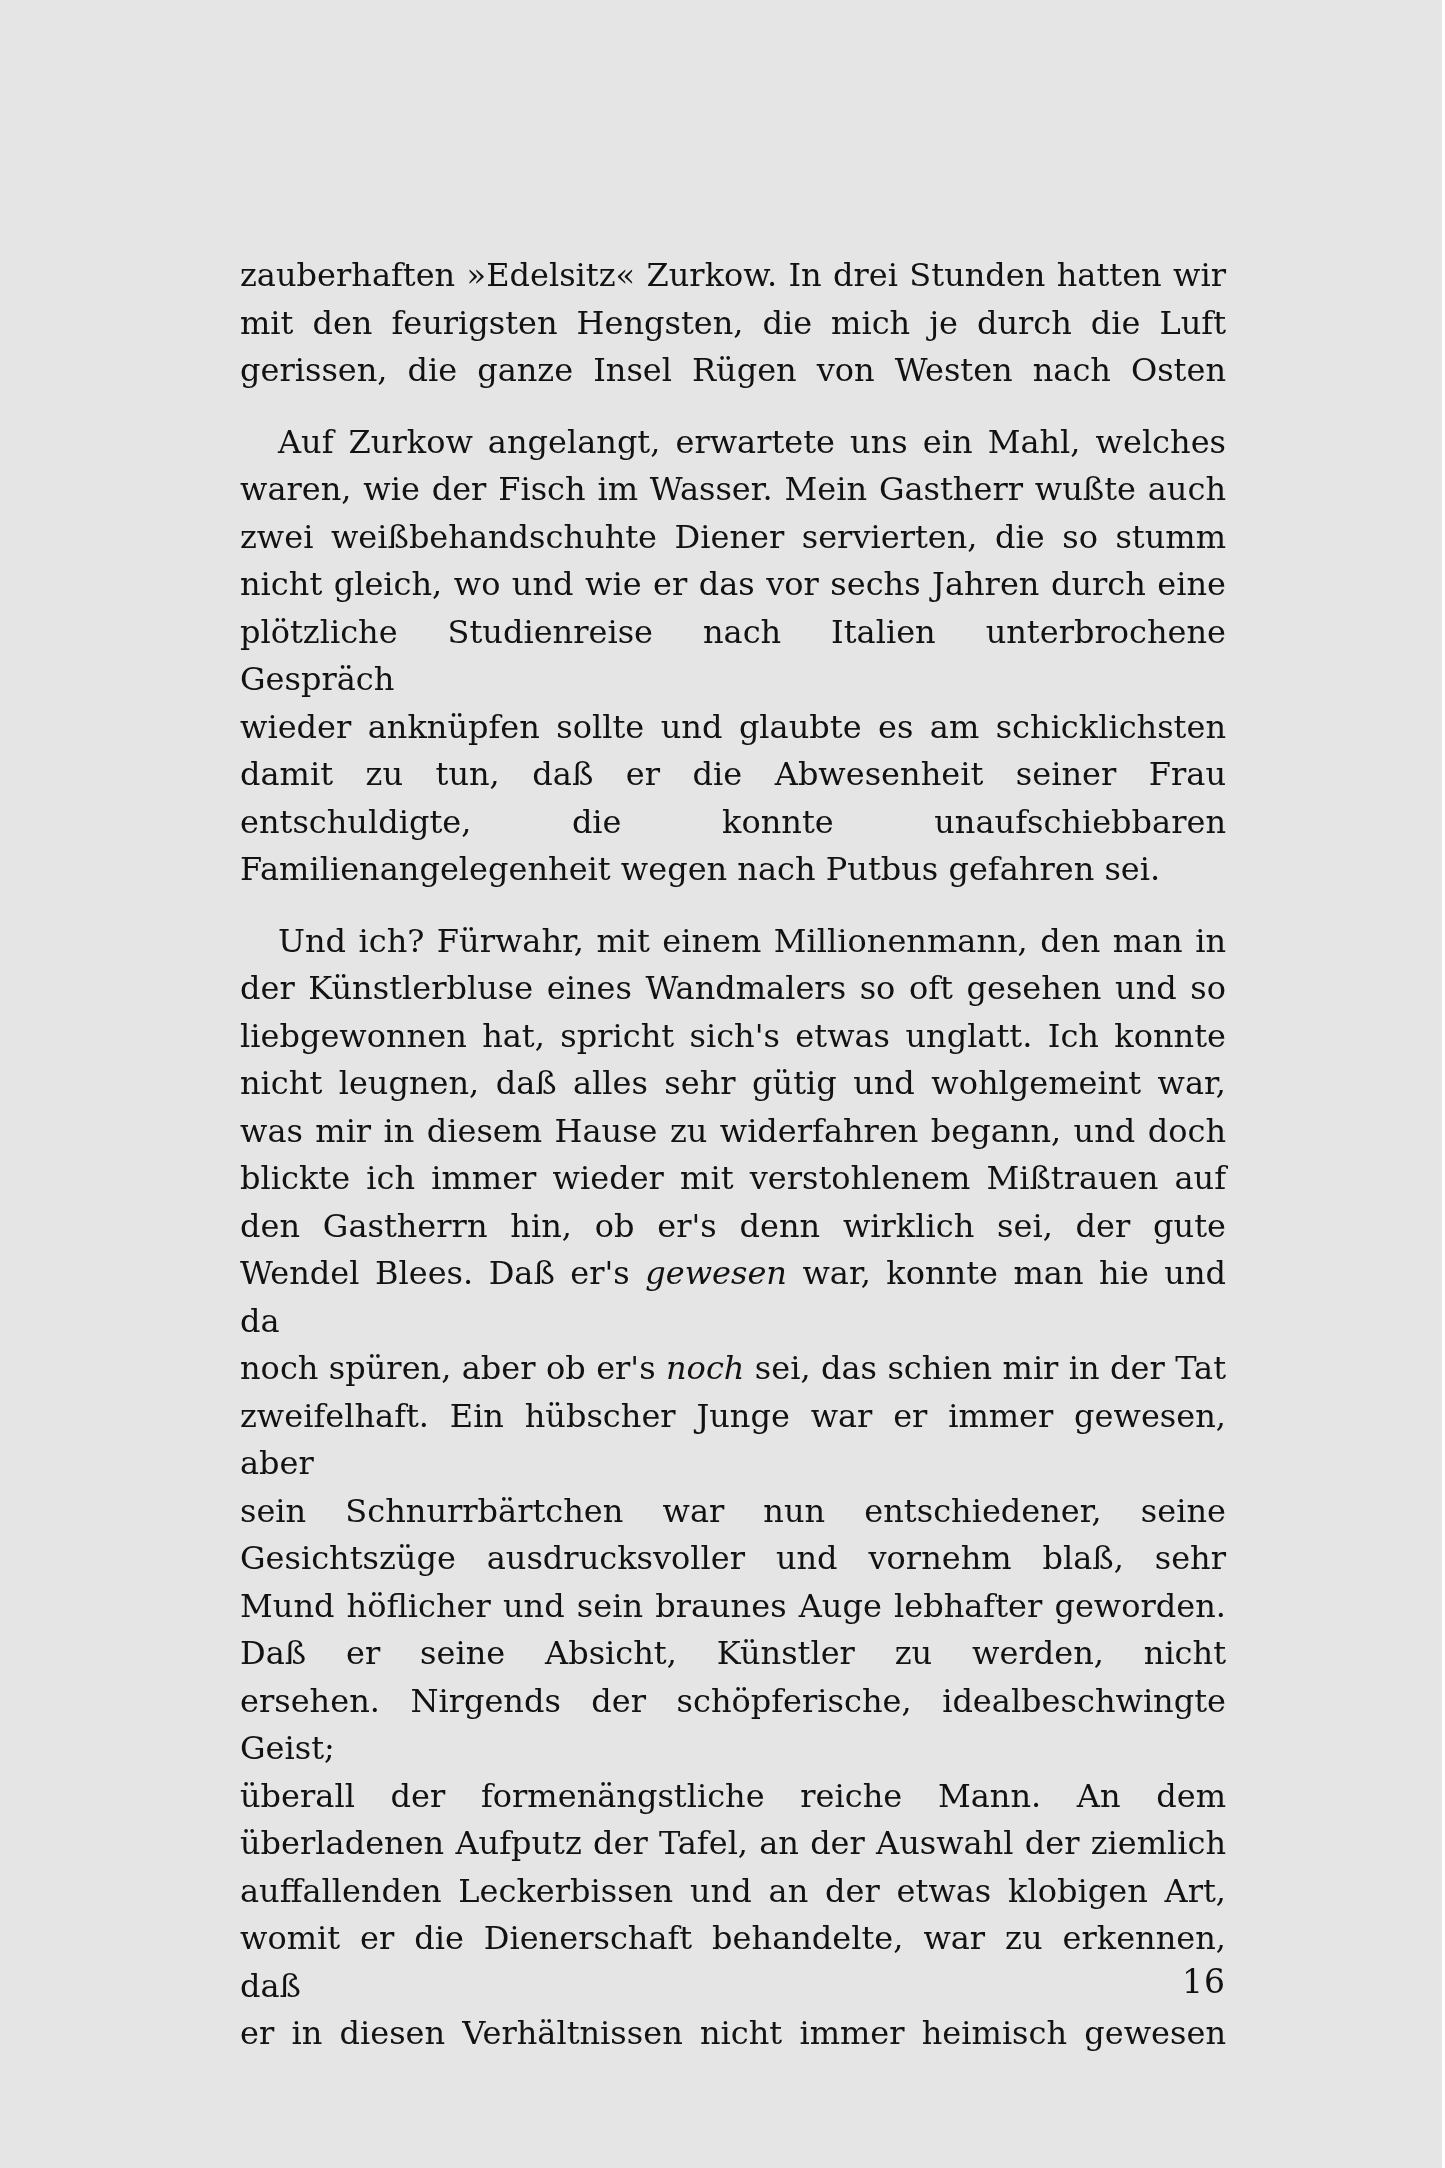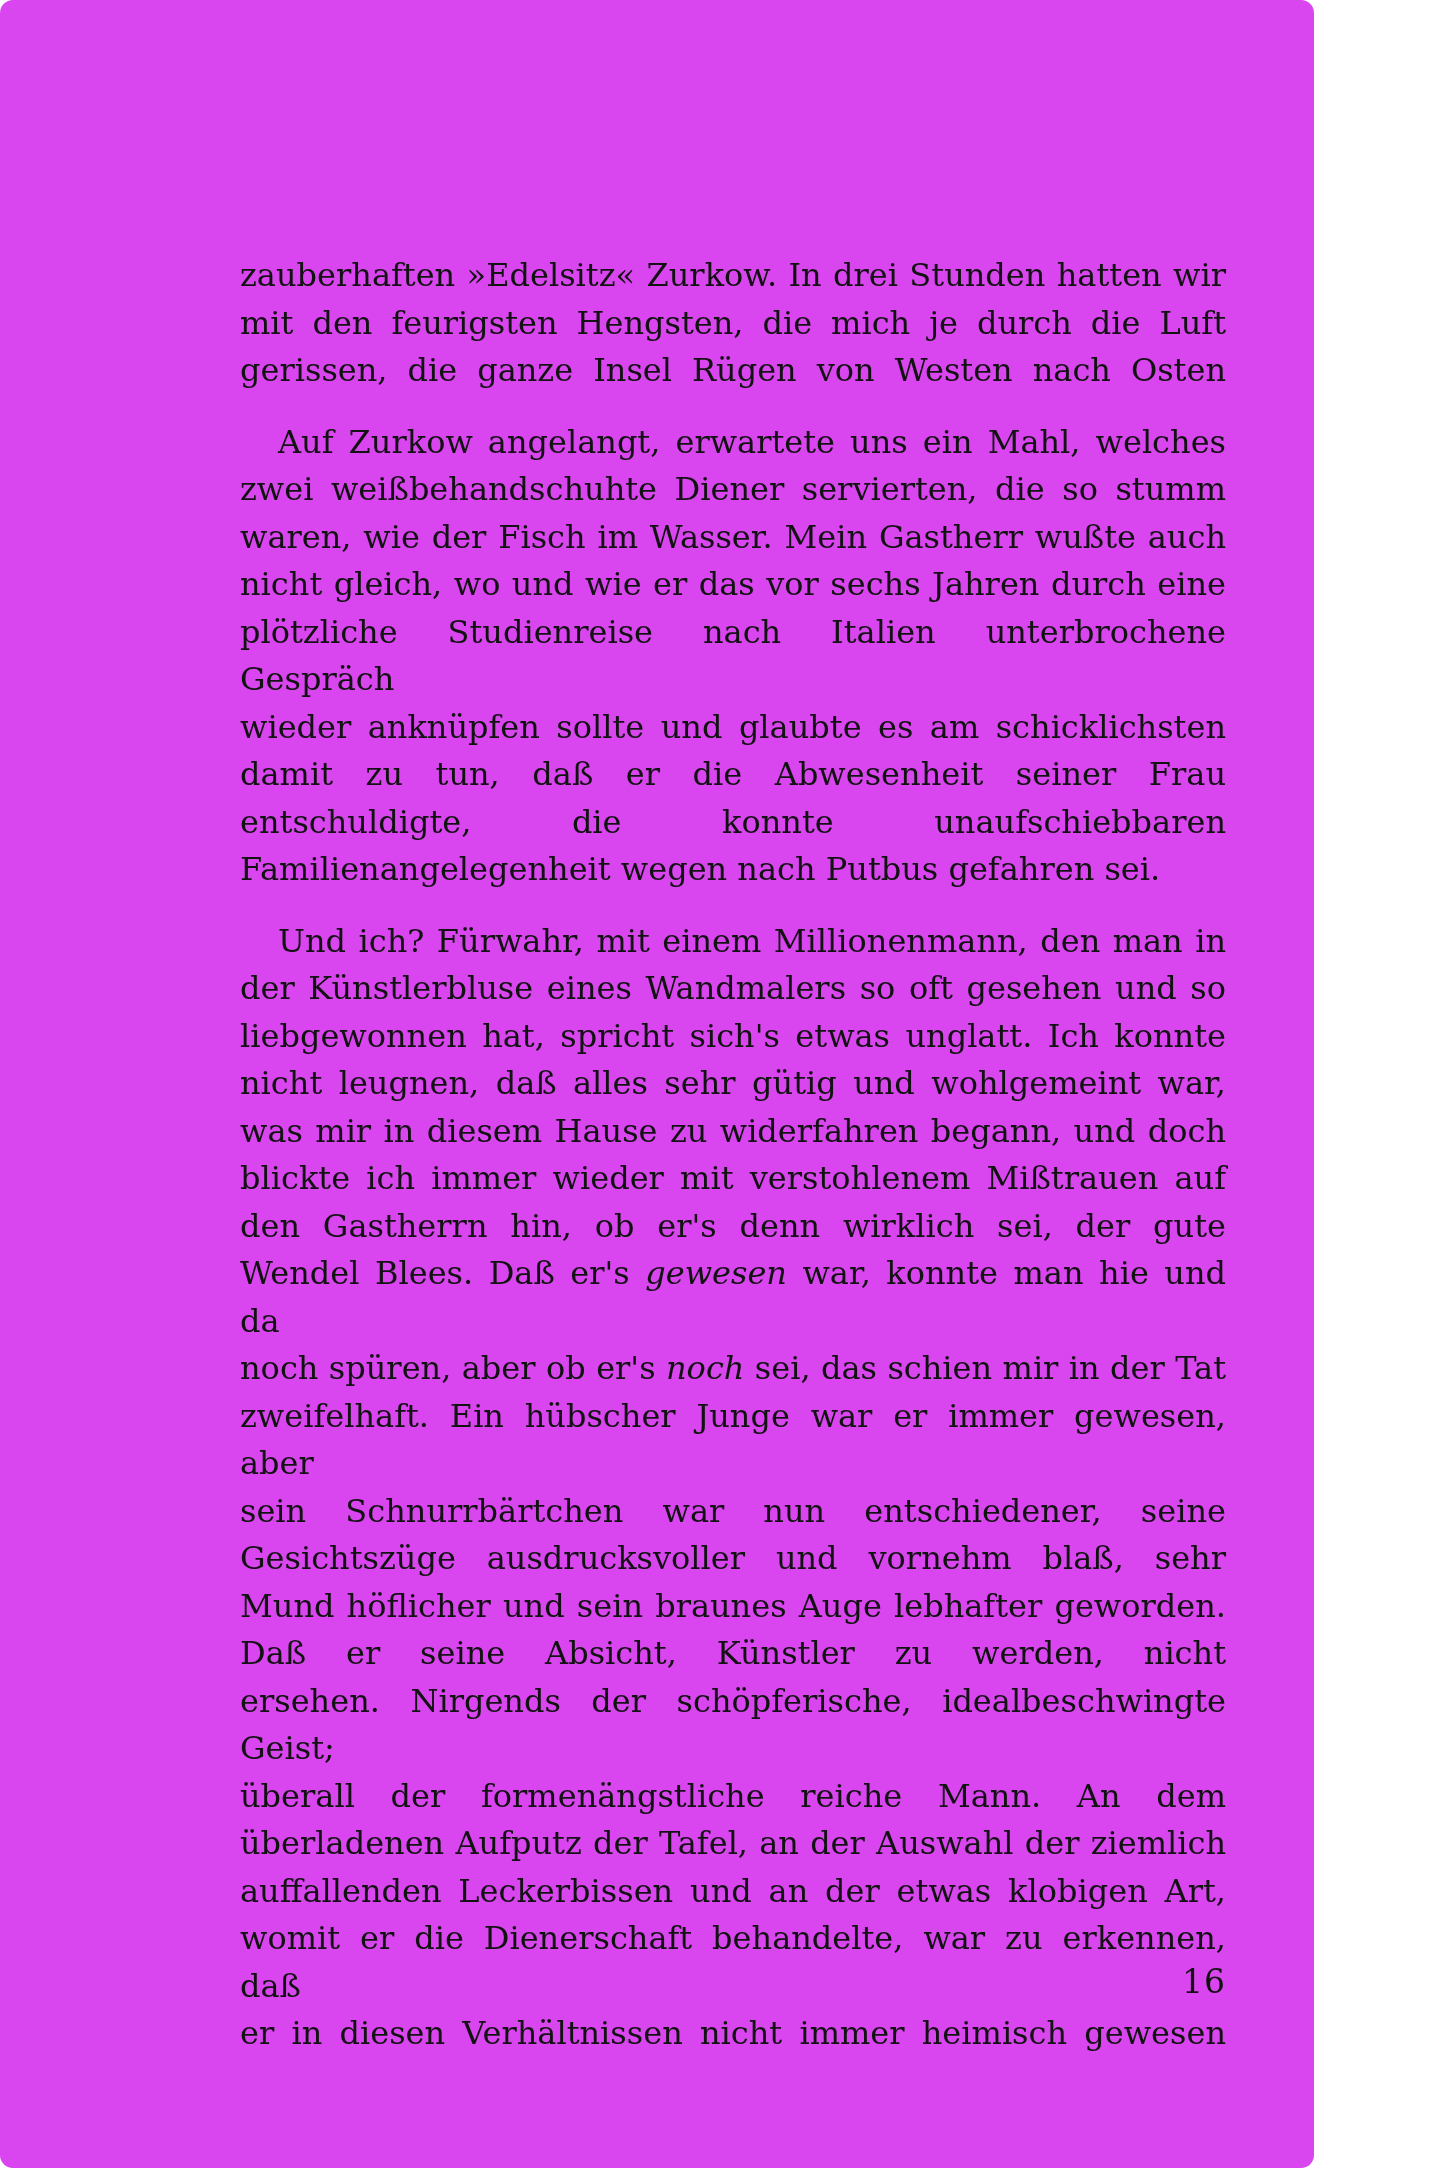--- a/index.html
+++ b/index.html
@@ -2,27 +2,26 @@
 <html lang="de"><head>
 <meta charset="utf-8">
 <style>
   html, body {
     margin: 0;
     padding: 0;
     background: #ffffff;
   }
   .page {
     position: relative;
-    width: 1314px;
+    width: 1442px;
     height: 2168px;
-    background: #d946ef;
+    background: #e5e5e5;
     font-family: "DejaVu Serif", "Liberation Serif", serif;
     color: #121212;
     overflow: hidden;
-    border-radius: 13px;
   }
   .text-block {
     position: absolute;
     left: 240px;
     top: 252px;
     width: 986px;
     font-size: 32px;
     line-height: 47.5px;
   }
   .para { margin: 0; }
@@ -55,22 +54,22 @@
 
 <div class="page">
   <div class="text-block">
       <div class="para">
         <div class="line just"><span>zauberhaften »Edelsitz« Zurkow. In drei Stunden hatten wir</span></div>
         <div class="line just"><span>mit den feurigsten Hengsten, die mich je durch die Luft</span></div>
         <div class="line just"><span>gerissen, die ganze Insel Rügen von Westen nach Osten</span></div>
       </div>
       <div class="para indent">
         <div class="line just first-indent"><span>Auf Zurkow angelangt, erwartete uns ein Mahl, welches</span></div>
+        <div class="line just"><span>waren, wie der Fisch im Wasser. Mein Gastherr wußte auch</span></div>
         <div class="line just"><span>zwei weißbehandschuhte Diener servierten, die so stumm</span></div>
-        <div class="line just"><span>waren, wie der Fisch im Wasser. Mein Gastherr wußte auch</span></div>
         <div class="line just"><span>nicht gleich, wo und wie er das vor sechs Jahren durch eine</span></div>
         <div class="line just"><span>plötzliche Studienreise nach Italien unterbrochene Gespräch</span></div>
         <div class="line just"><span>wieder anknüpfen sollte und glaubte es am schicklichsten</span></div>
         <div class="line just"><span>damit zu tun, daß er die Abwesenheit seiner Frau</span></div>
         <div class="line just"><span>entschuldigte, die konnte unaufschiebbaren</span></div>
         <div class="line"><span>Familienangelegenheit wegen nach Putbus gefahren sei.</span></div>
       </div>
       <div class="para indent">
         <div class="line just first-indent"><span>Und ich? Fürwahr, mit einem Millionenmann, den man in</span></div>
         <div class="line just"><span>der Künstlerbluse eines Wandmalers so oft gesehen und so</span></div>

